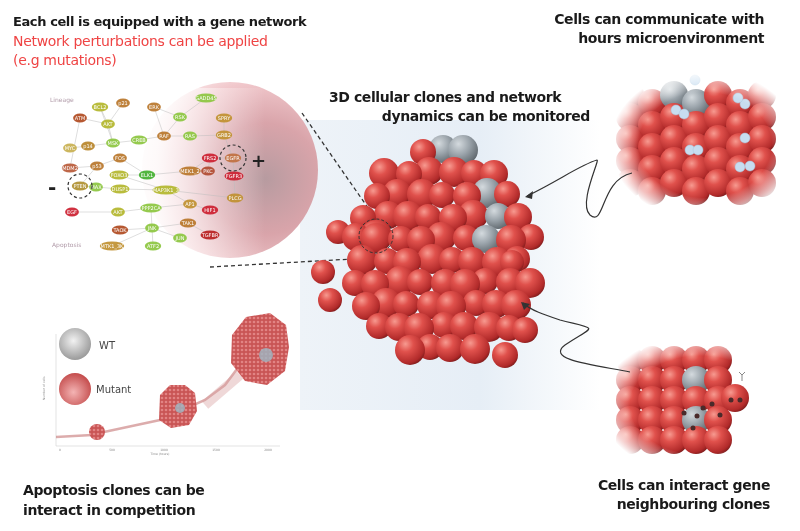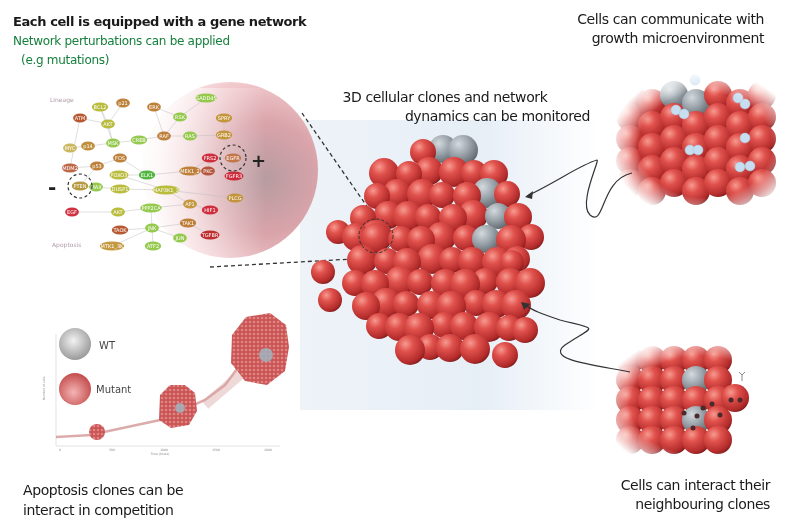--- a/index.html
+++ b/index.html
@@ -1,48 +1,48 @@
 <!DOCTYPE html>
 <html><head>
 <meta charset="utf-8">
 <style>
   html, body { margin:0; padding:0; background:#ffffff; }
   body { width:800px; height:531px; position:relative; overflow:hidden; font-family:"DejaVu Sans", sans-serif; color:#1a1a1a; }
   .abs { position:absolute; }
   .title-bold { font-weight:bold; font-size:13px; letter-spacing:-0.4px; line-height:19px; }
-  .title-reg { font-size:12px; letter-spacing:-0.3px; line-height:19px; color:#15803d; }
-  .caption { font-weight:normal; font-size:14px; letter-spacing:-0.4px; line-height:18px; }
+  .title-reg { font-size:14px; letter-spacing:-0.3px; line-height:19px; color:#ef4444; }
+  .caption { font-weight:bold; font-size:14px; letter-spacing:-0.4px; line-height:18px; }
   .right { text-align:right; }
   .center { text-align:center; }
   #bgpanel { left:300px; top:120px; width:300px; height:290px; background:linear-gradient(90deg,#eef3f8 0%,#e6eef6 60%,#ffffff 100%); }
   svg { position:absolute; left:0; top:0; }
   .node-label { font-size:5px; fill:#ffffff; font-family:"DejaVu Sans", sans-serif; text-anchor:middle; dominant-baseline:middle; }
   .side-label { font-size:6px; fill:#b09aa8; font-family:"DejaVu Sans", sans-serif; }
   .legend-text { font-size:10px; fill:#444; font-family:"DejaVu Sans", sans-serif; }
   .axis-tick { font-size:3px; fill:#888; }
 </style>
 </head>
 <body>
 
 <div id="bgpanel" class="abs"></div>
 
 <div class="abs title-bold" style="left:13px;top:12px;">Each cell is equipped with a gene network</div>
 <div class="abs title-reg" style="left:13px;top:32px;">Network perturbations can be applied</div>
-<div class="abs title-reg" style="left:13px;top:51px;margin-left:8px;">(e.g mutations)</div>
+<div class="abs title-reg" style="left:13px;top:51px;">(e.g mutations)</div>
 
 <div class="abs caption right" style="right:36px;top:10px;width:260px;">Cells can communicate with</div>
-<div class="abs caption right" style="right:36px;top:29px;width:260px;">growth microenvironment</div>
+<div class="abs caption right" style="right:36px;top:29px;width:260px;">hours microenvironment</div>
 
 <div class="abs caption center" style="left:300px;top:88px;width:290px;">3D cellular clones and network</div>
 <div class="abs caption center" style="left:300px;top:107px;width:290px;text-align:right;">dynamics can be monitored</div>
 
 <div class="abs caption" style="left:23px;top:481px;">Apoptosis clones can be</div>
 <div class="abs caption" style="left:23px;top:501px;">interact in competition</div>
 
-<div class="abs caption right" style="right:30px;top:476px;width:260px;">Cells can interact their</div>
+<div class="abs caption right" style="right:30px;top:476px;width:260px;">Cells can interact gene</div>
 <div class="abs caption right" style="right:30px;top:495px;width:260px;">neighbouring clones</div>
 
 <svg width="800" height="531" viewBox="0 0 800 531">
   <defs>
     <radialGradient id="cellSphere" cx="0.35" cy="0.3" r="0.75">
       <stop offset="0" stop-color="#f79a90"></stop>
       <stop offset="0.35" stop-color="#e0514c"></stop>
       <stop offset="0.85" stop-color="#b12a2a"></stop>
       <stop offset="1" stop-color="#7e1c1c"></stop>
     </radialGradient>

